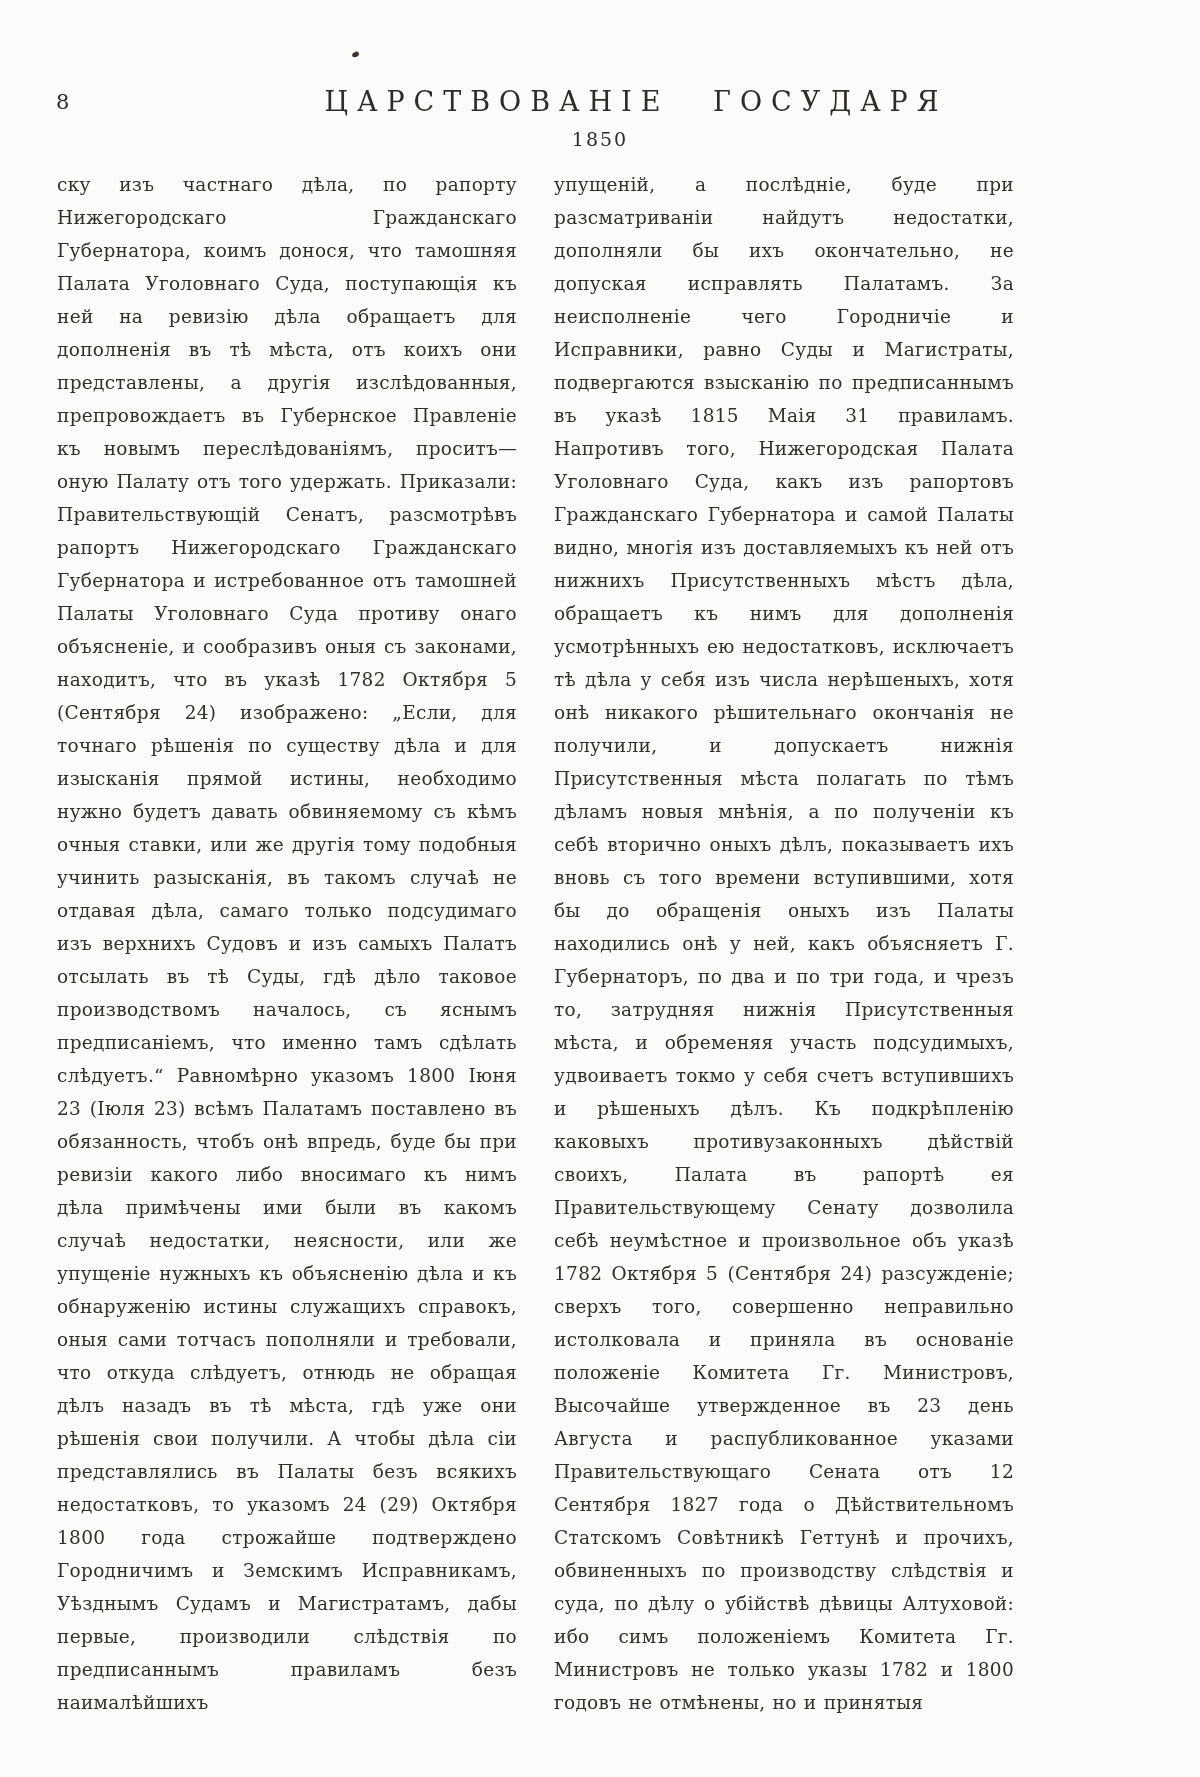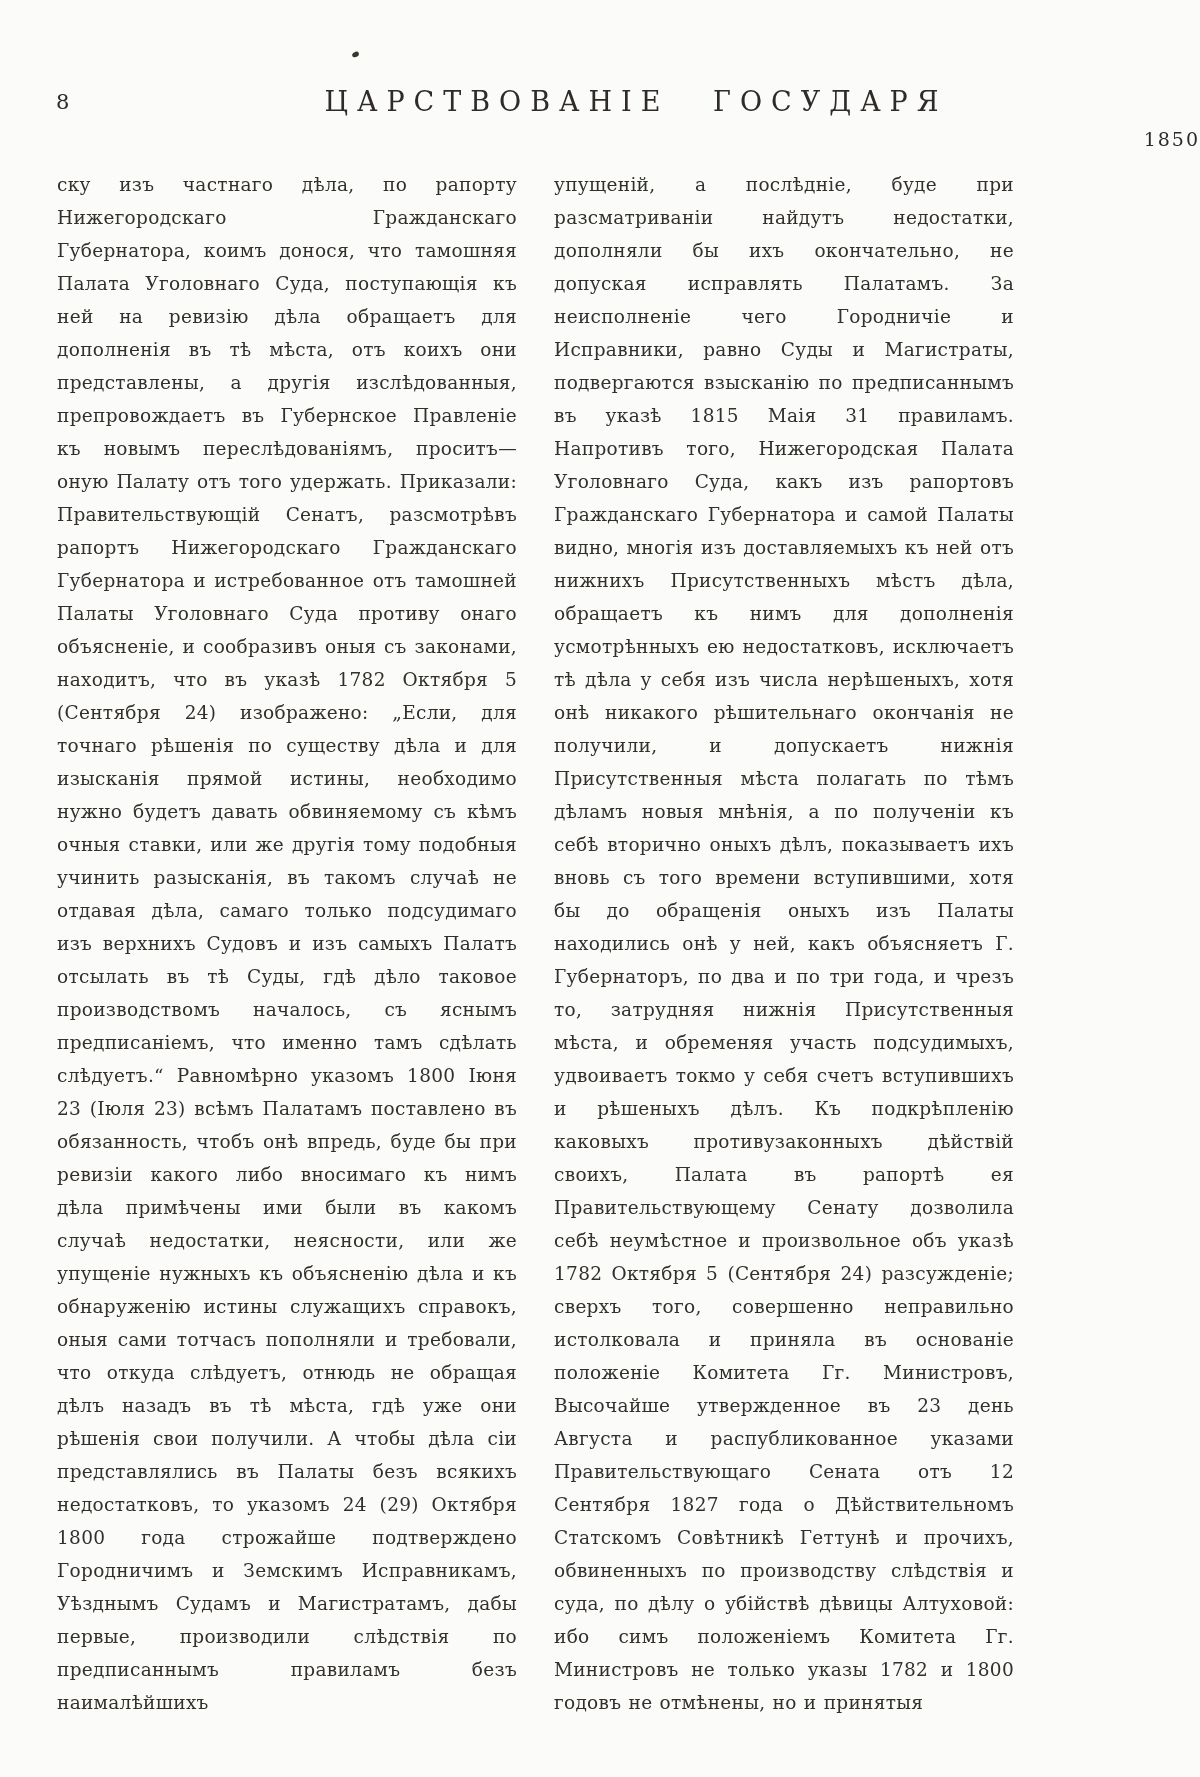--- a/index.html
+++ b/index.html
@@ -44,21 +44,21 @@
     letter-spacing: 9px;
     word-spacing: 26px;
     white-space: nowrap;
     margin-left: 36px;
   }
   .year-heading {
     position: absolute;
     top: 128px;
     left: 0;
     width: 100%;
-    text-align: right;
+    text-align: center;
     font-size: 19px;
     letter-spacing: 2px;
   }
   .columns {
     position: absolute;
     top: 168px;
     left: 57px;
     width: 958px;
     display: flex;
     align-items: flex-start;

